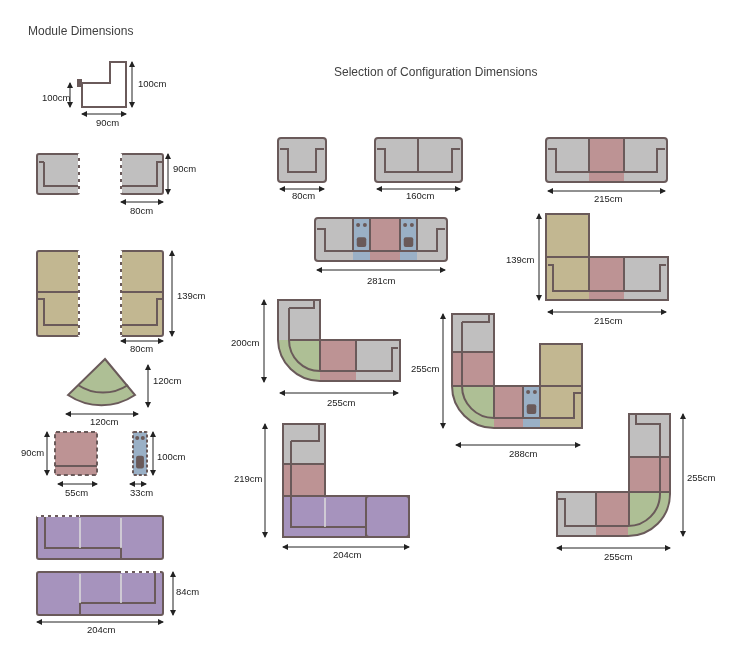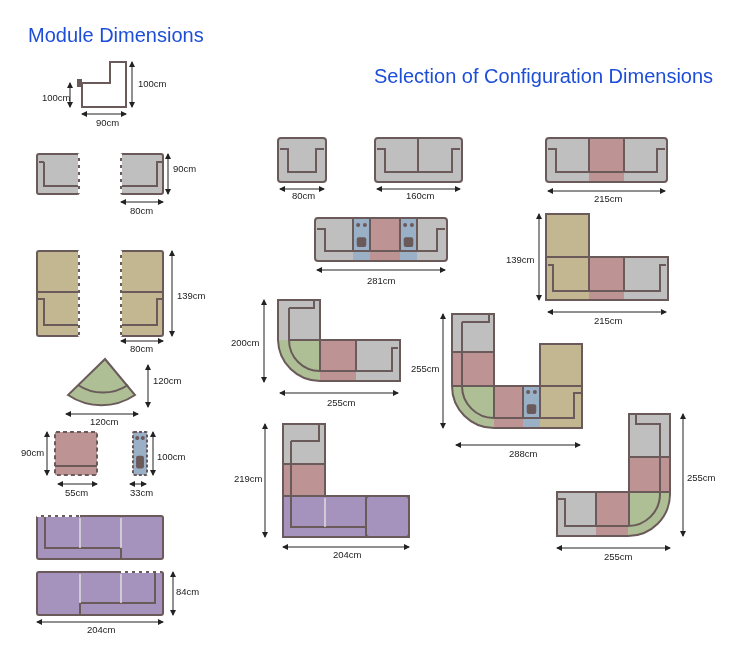--- a/index.html
+++ b/index.html
@@ -1,25 +1,25 @@
 <!DOCTYPE html>
 <html><head>
 <meta charset="utf-8">
 <style>
   html, body { margin:0; padding:0; background:#ffffff; }
   body { width:736px; height:669px; position:relative; overflow:hidden; font-family:"Liberation Sans", sans-serif; }
-  .title { position:absolute; color:#1d4ed8; font-size:20px; }
+  .title { position:absolute; color:#404040; font-size:12px; }
   svg { position:absolute; left:0; top:0; }
   .lbl { font-family:"Liberation Sans", sans-serif; font-size:9.5px; fill:#222; }
 </style>
 </head>
 <body>
 
 <div class="title" style="left:28px;top:24px;">Module Dimensions</div>
-<div class="title" style="left:334px;top:65px;margin-left:40px;">Selection of Configuration Dimensions</div>
+<div class="title" style="left:334px;top:65px;">Selection of Configuration Dimensions</div>
 
 <svg width="736" height="669" viewBox="0 0 736 669">
   <defs>
     <marker id="ah" markerWidth="6" markerHeight="6" refX="5" refY="3" orient="auto-start-reverse">
       <path d="M0,0 L6,3 L0,6 z" fill="#222"></path>
     </marker>
   </defs>
   <g id="shapes">
       <path d="M82,83 H110 V62 H126 V107 H82 Z" fill="#fff" stroke="#6a5a5a" stroke-width="2"></path>
       <rect x="77" y="79" width="5" height="8" fill="#6a5a5a" stroke="none" rx="0"></rect>

